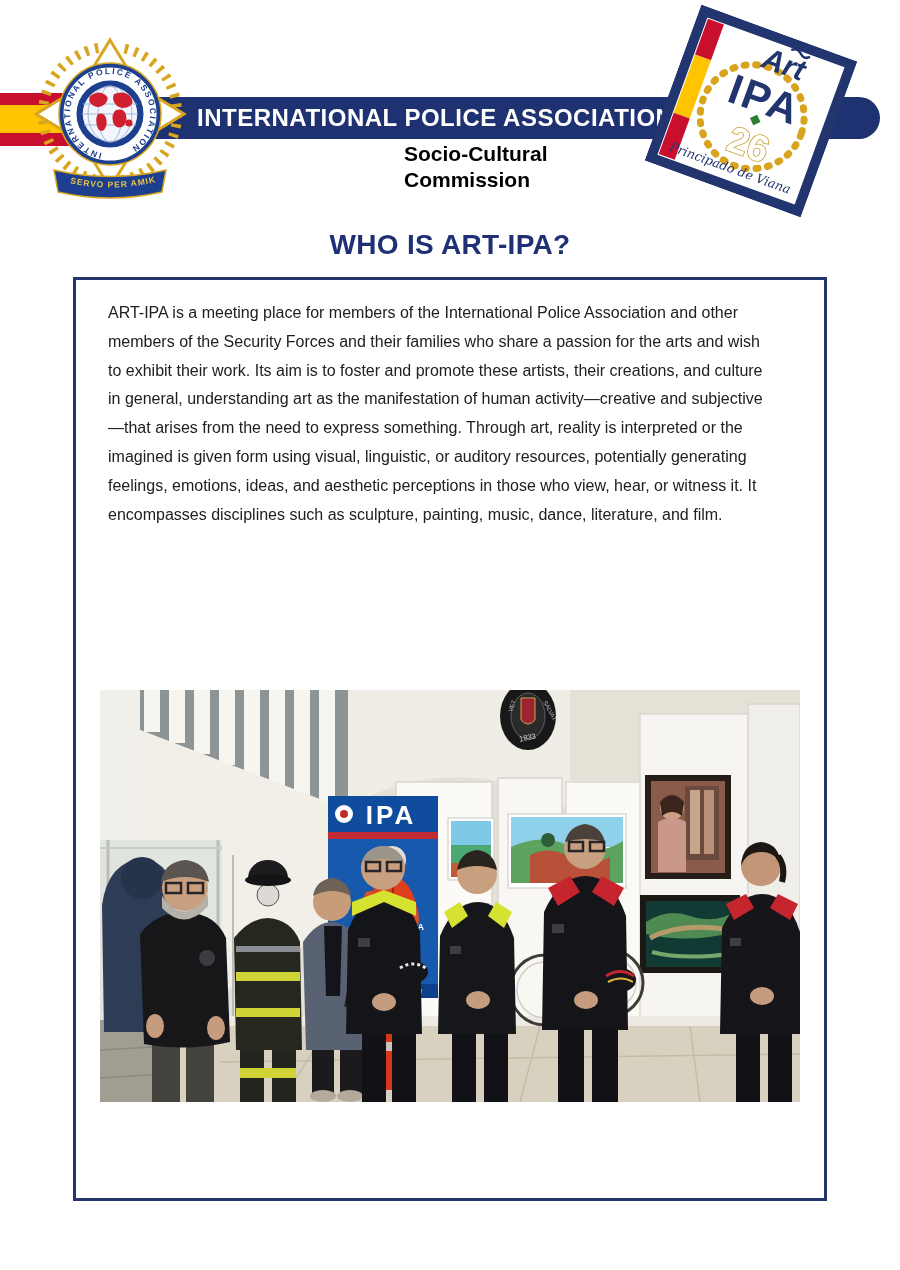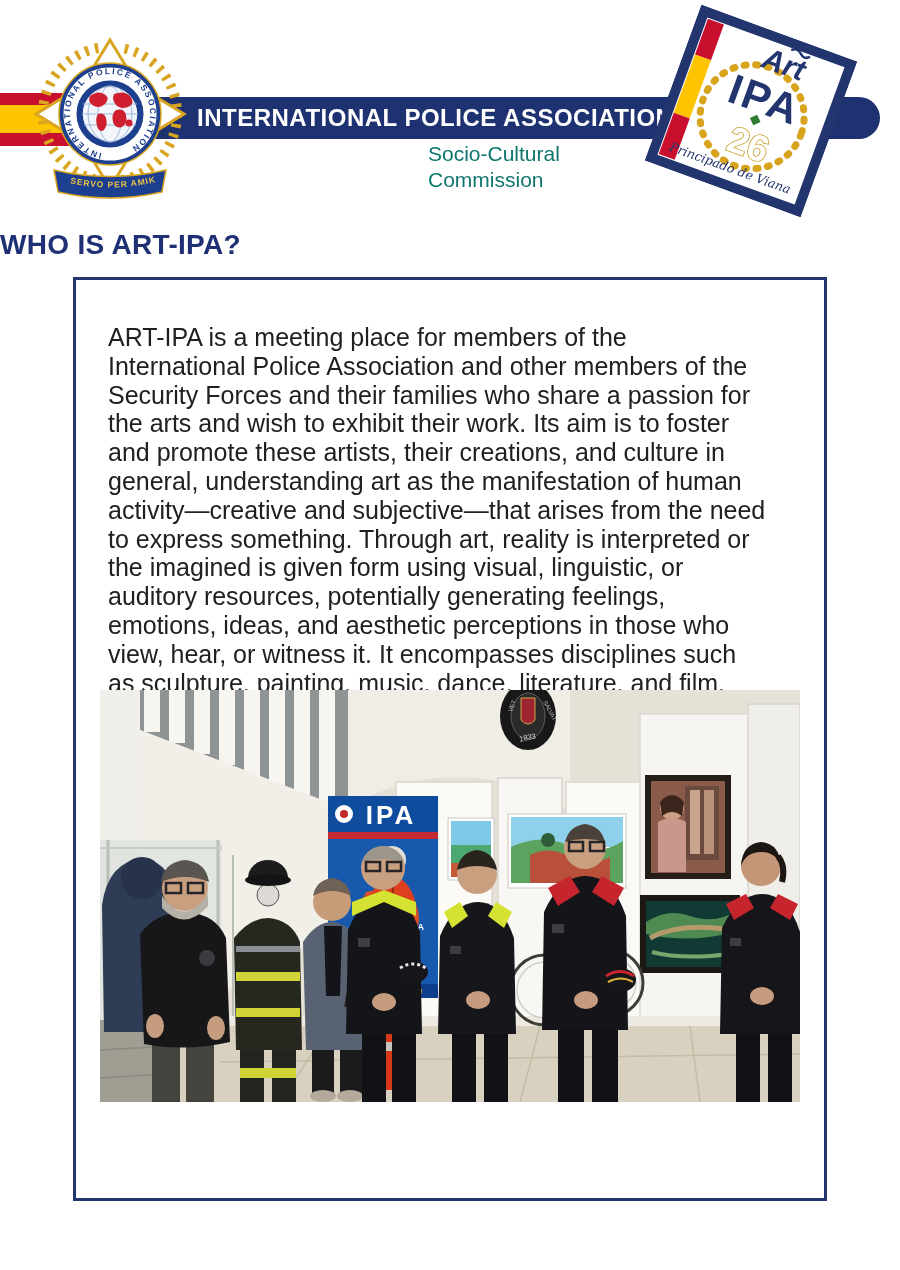--- a/index.html
+++ b/index.html
@@ -10,29 +10,29 @@
   
   #flag-band{left:0;top:93px;width:98px;height:53px;}
   #flag-band .r1{height:12px;background:#c8102e;}
   #flag-band .ye{height:28px;background:#ffc400;}
   #flag-band .r2{height:13px;background:#c8102e;}
   #navy-band{left:133px;top:97px;width:747px;height:42px;background:#1e3170;
              border-radius:0 21px 21px 0;display:flex;align-items:center;}
   #navy-band .t{color:#fff;font-weight:bold;font-size:24px;letter-spacing:.5px;padding-left:64px;white-space:nowrap;}
   #ipa-emblem{left:26px;top:30px;width:168px;height:175px;}
   #section-outline{left:208px;top:140px;width:210px;height:36px;}
-  #commission{left:428px;top:141px;width:165px;color:#0f766e;font-weight:normal;
+  #commission{left:404px;top:141px;width:165px;color:#000000;font-weight:bold;
               font-size:21px;line-height:26px;}
   #art-badge{left:668px;top:28px;width:166px;height:166px;transform:rotate(20deg);}
 
   
-  #heading{left:0;top:229px;width:900px;text-align:left;color:#1f3075;
+  #heading{left:0;top:229px;width:900px;text-align:center;color:#1f3075;
            font-size:28px;font-weight:bold;letter-spacing:.3px;}
   #content-box{left:73px;top:277px;width:748px;height:918px;border:3px solid #25356e;background:#fff;}
-  #body-text{left:108px;top:299px;width:660px;font-size:25px;line-height:28.8px;color:#202020;margin-top:24px;}
+  #body-text{left:108px;top:299px;width:660px;font-size:16px;line-height:28.8px;color:#202020;}
   #photo{left:100px;top:690px;width:700px;height:412px;background:#e6e1d6;overflow:hidden;}
 </style>
 </head>
 <body>
 
 <div id="page">
 
   <div class="abs" id="flag-band">
     <div class="r1"></div>
       <div class="ye"></div>

